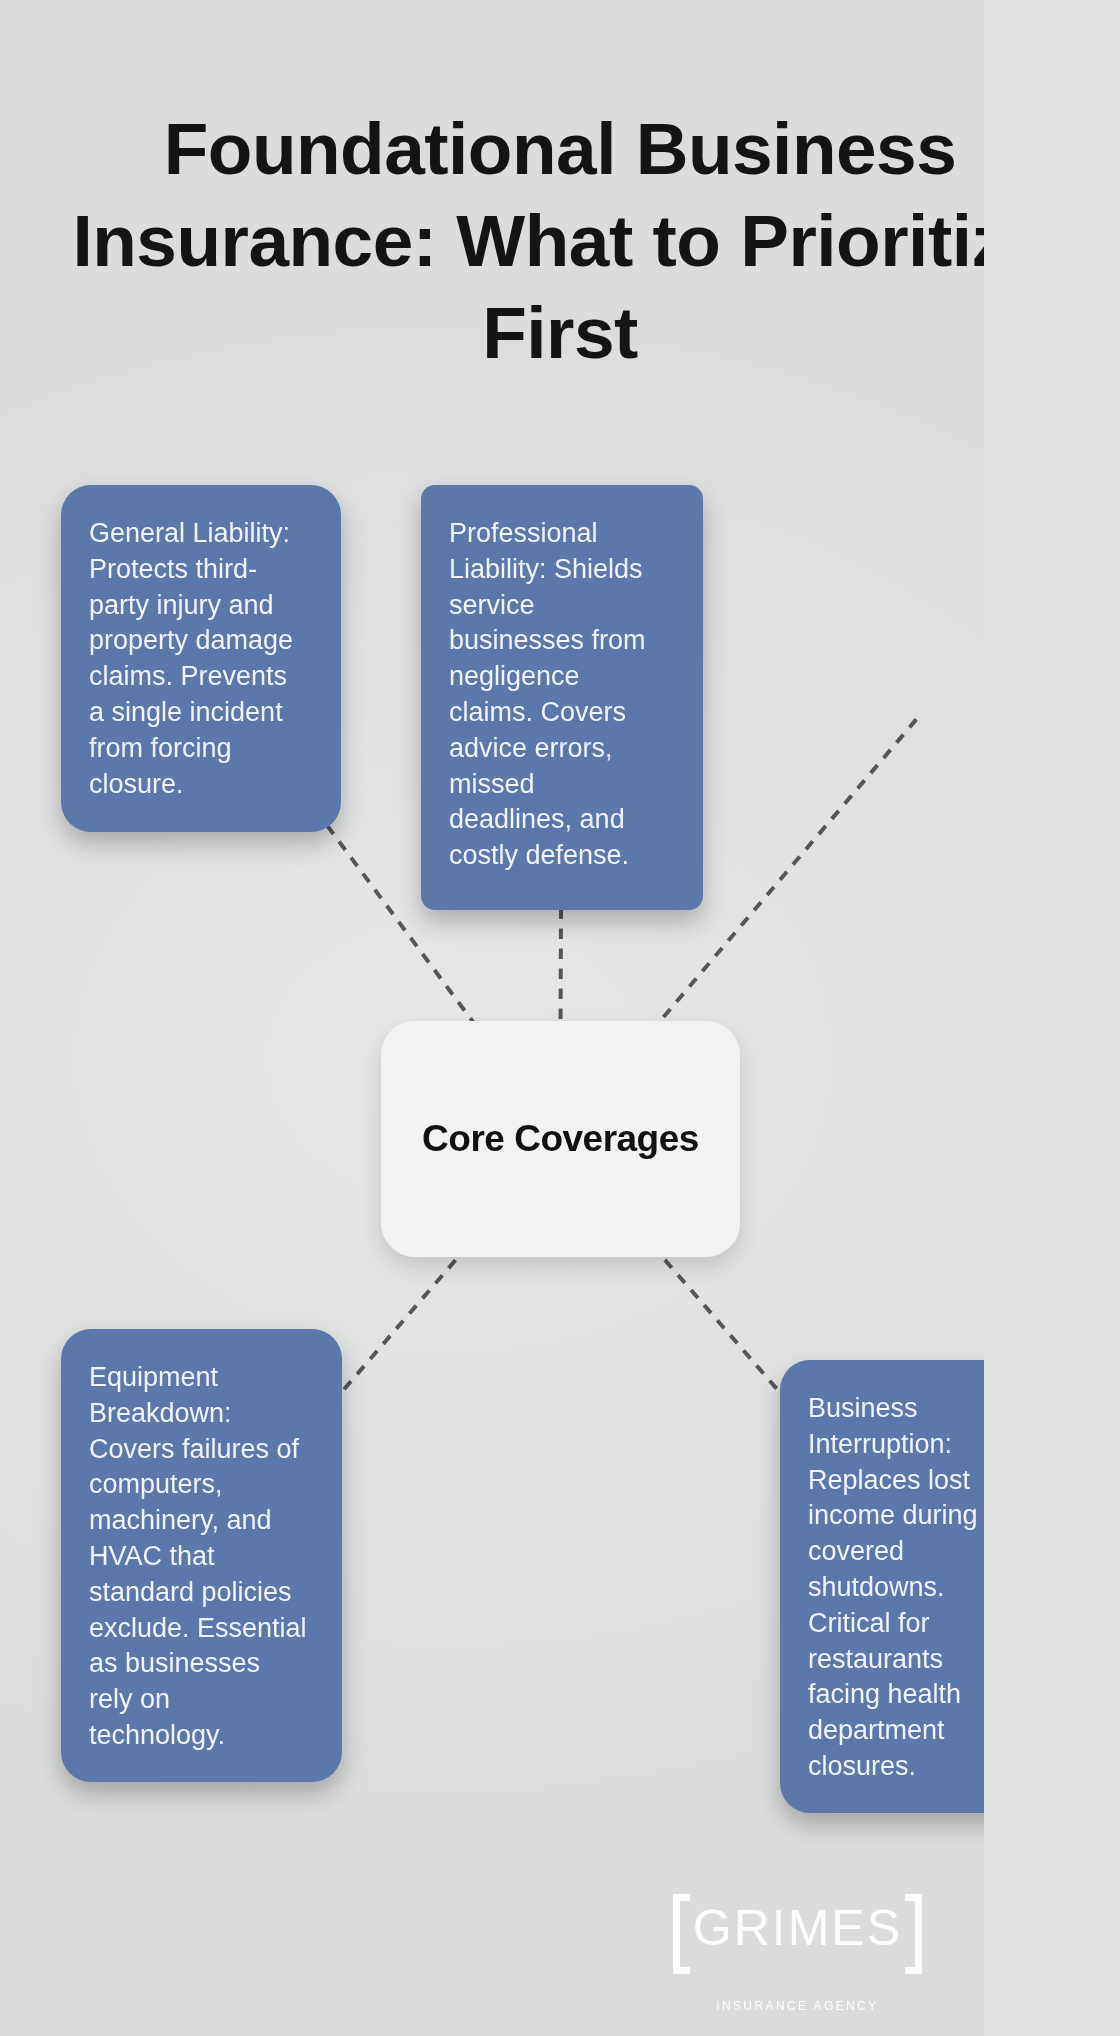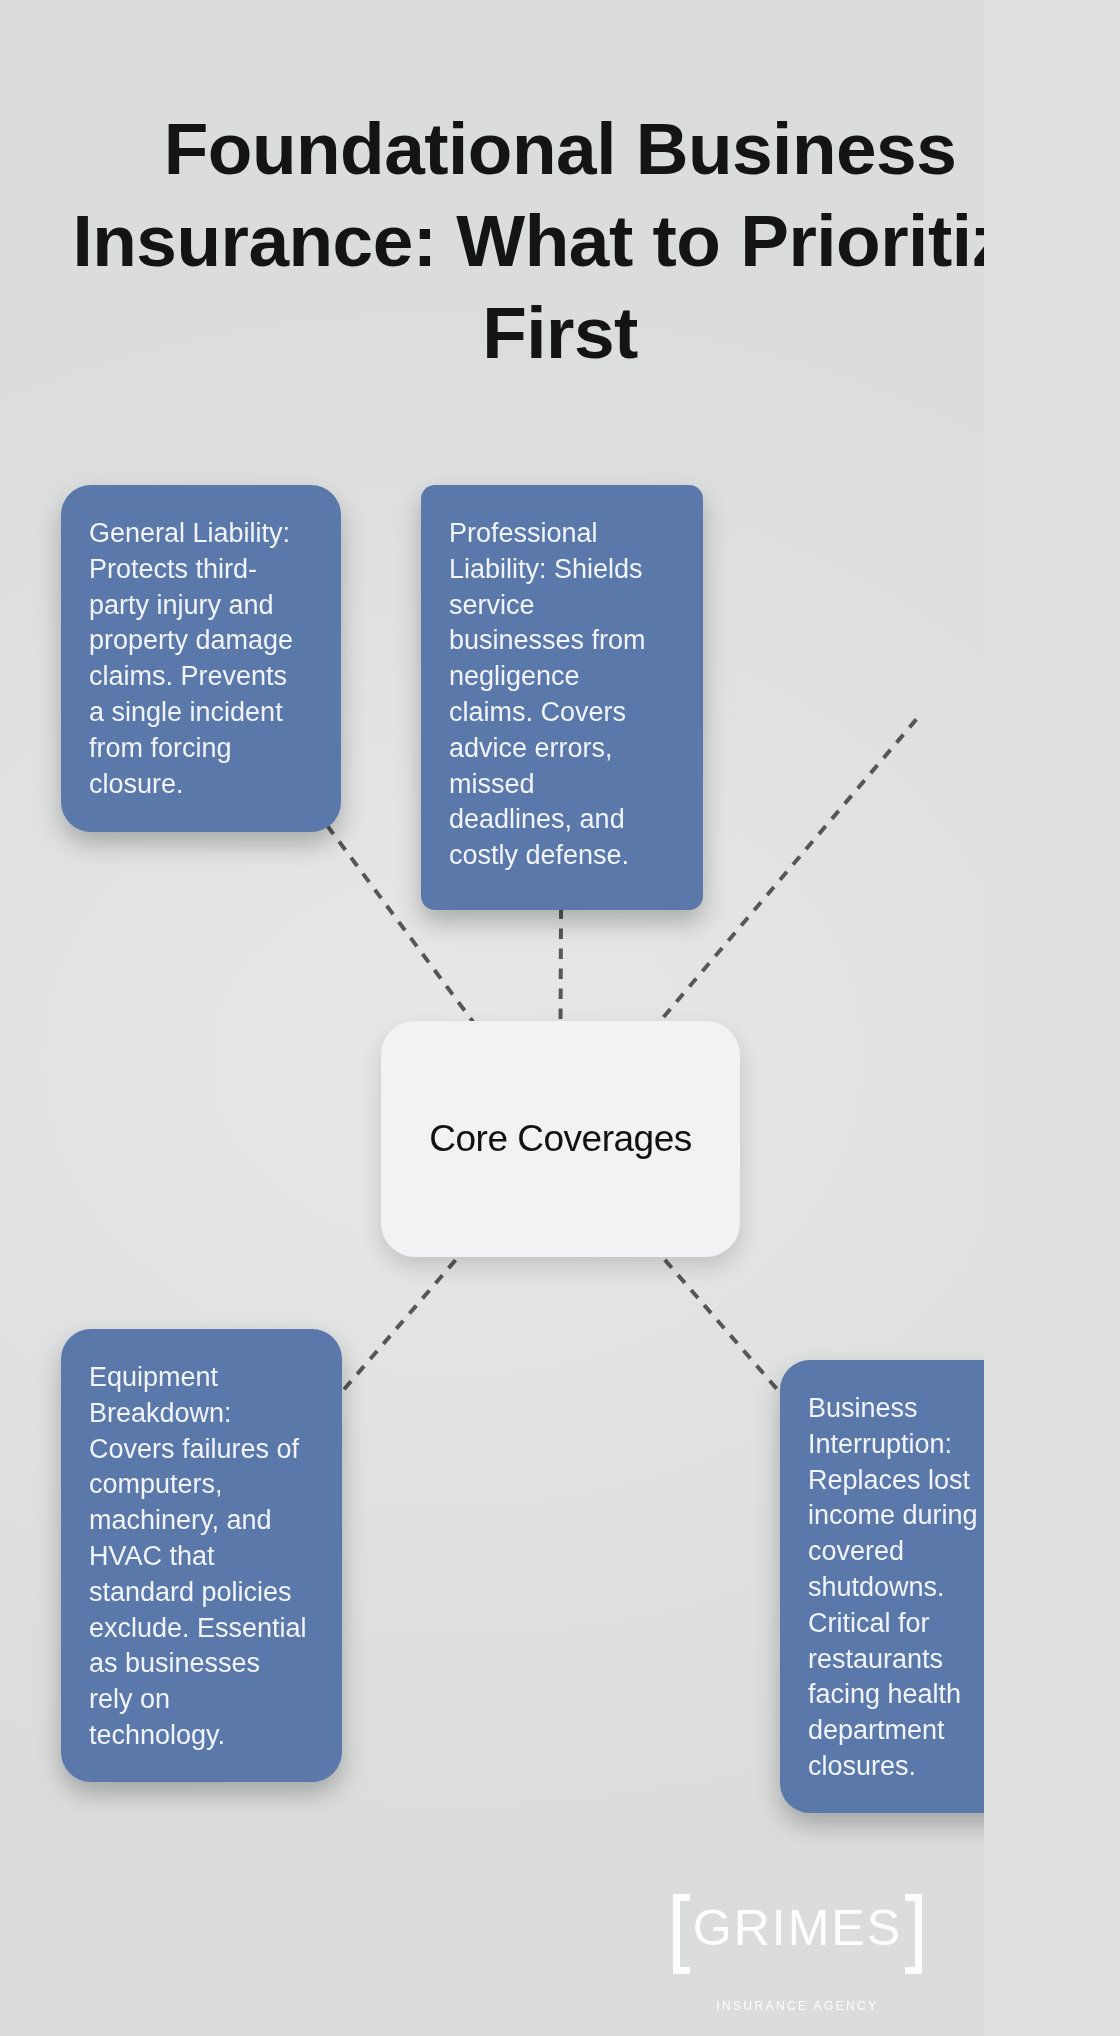--- a/index.html
+++ b/index.html
@@ -28,21 +28,21 @@
   .card-2{left:421px;top:485px;width:282px;min-height:425px;border-radius:14px;}
   .card-3{left:780px;top:487px;width:280px;min-height:456px;}
   .card-4{left:61px;top:1329px;width:281px;min-height:450px;}
   .card-5{left:780px;top:1360px;width:282px;min-height:450px;}
   .center-node{
     position:absolute;left:381px;top:1021px;width:359px;height:236px;
     background:#f1f2f4;border-radius:34px;
     box-shadow:0 10px 22px rgba(0,0,0,0.14);
     display:flex;align-items:center;justify-content:center;
   }
-  .center-label{font-size:37px;font-weight:400;color:#111;letter-spacing:-0.5px;}
+  .center-label{font-size:37px;font-weight:700;color:#111;letter-spacing:-0.5px;}
   .logo{
     position:absolute;right:62px;top:1894px;display:flex;align-items:stretch;
     color:#ffffff;opacity:0.96;
   }
   .bracket{width:17px;height:80px;box-sizing:border-box;}
   .bracket-left{border:7px solid #fff;border-right:none;}
   .bracket-right{border:7px solid #fff;border-left:none;}
   .logo-text{display:flex;flex-direction:column;align-items:center;padding:0 3px;gap:43px;}
   .logo-name{font-size:50px;line-height:46px;font-weight:400;letter-spacing:2px;margin-top:11px;}
   .logo-tagline{font-size:12px;line-height:15px;font-weight:400;letter-spacing:2.4px;margin-top:5px;white-space:nowrap;}

